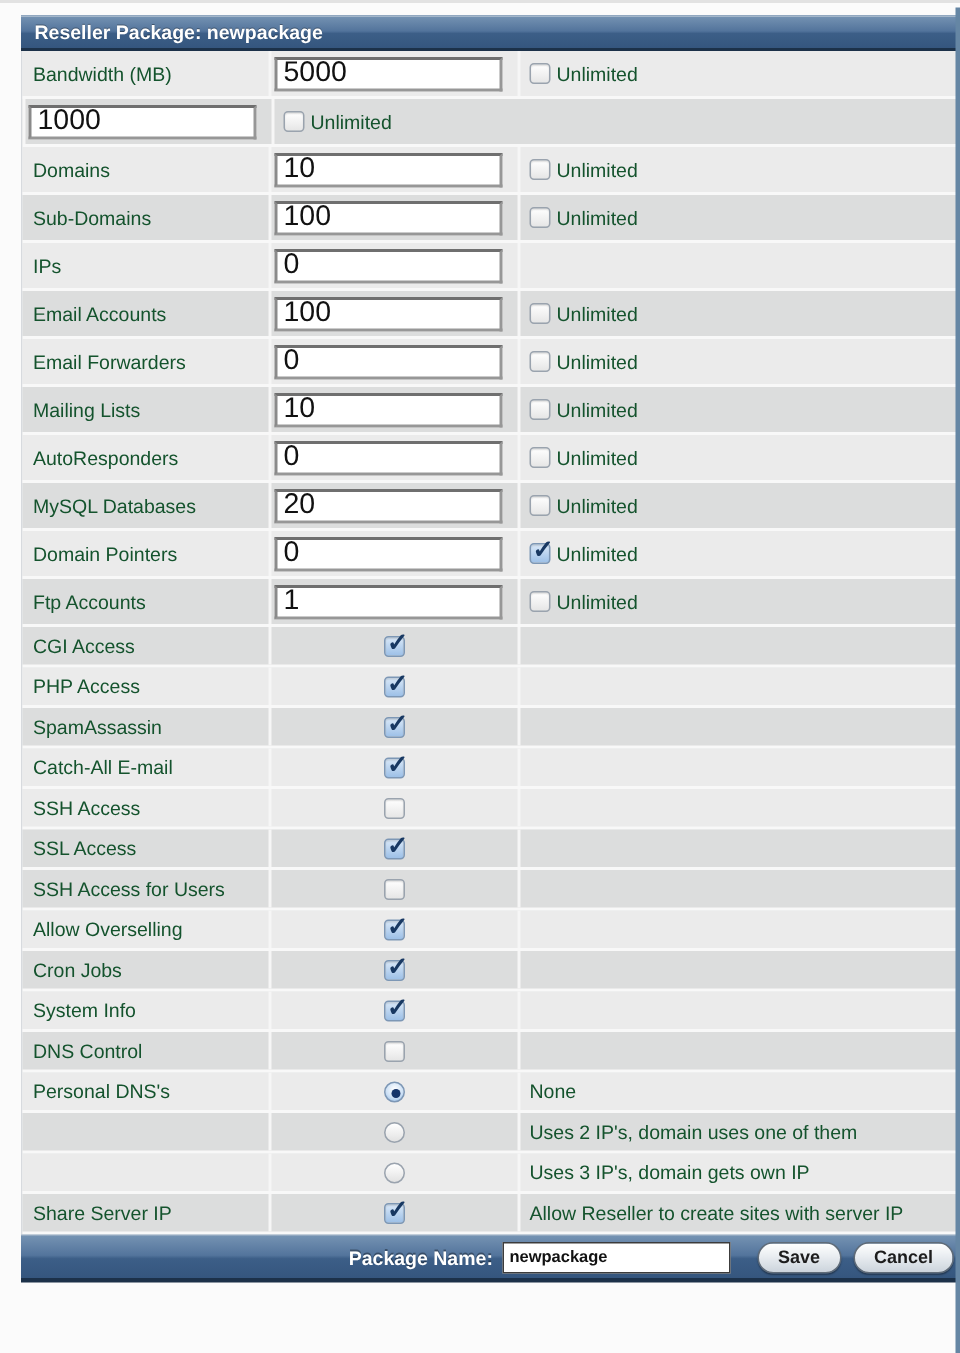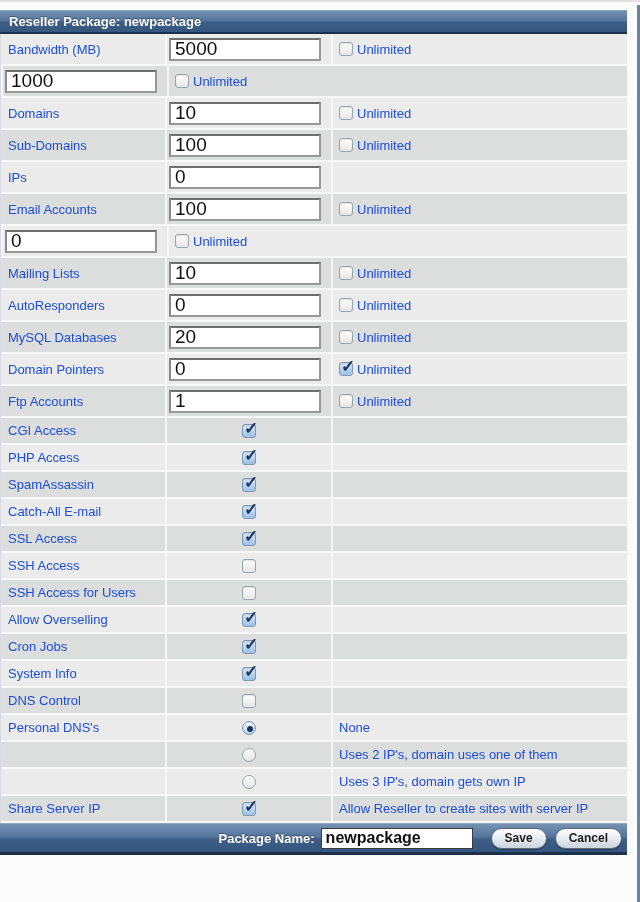--- a/index.html
+++ b/index.html
@@ -6,21 +6,21 @@
   html,body { width:640px; height:902px; }
   body {
     font-family:"Liberation Sans", sans-serif;
     background:#fafafa;
     position:relative;
     overflow:hidden;
   }
   .page { position:absolute; inset:0; background:#fbfbfb; border-top:2px solid #e2e2e2; }
   .edge-strip { position:absolute; top:3px; right:0; width:3px; height:899px; background:#6586a4; }
 
-  .panel { position:absolute; left:0; top:8px; width:627px; }
+  .panel { position:absolute; left:14px; top:8px; width:627px; }
 
   .titlebar, .footerbar {
     height:24px;
     background:linear-gradient(180deg,#7492b2 0%,#53749c 46%,#3c5e87 54%,#35567e 100%);
     border-top:1px solid #92a8c0;
     border-bottom:2px solid #1c3149;
     display:flex; align-items:center;
     color:#ffffff; font-size:13px; font-weight:bold;
     text-shadow:0 -1px 0 rgba(0,0,0,.35);
   }
@@ -31,21 +31,21 @@
   .row.light { background:#ebebeb; }
   .row.dark  { background:#dcdddd; }
   .row.type-text  { height:32px; }
   .row.type-check, .row.type-radio { height:27px; }
 
   .c1 { width:164px; padding-left:7px; align-self:stretch; display:flex; align-items:center; }
   .c2 { width:166px; border-left:2px solid #f6f6f6; align-self:stretch; display:flex; align-items:center; }
   .c3 { flex:1; border-left:2px solid #f6f6f6; align-self:stretch; display:flex; align-items:center; padding-left:6px; }
   .row.type-check .c2, .row.type-radio .c2 { justify-content:center; }
 
-  .lbl, .desc, .cb-label { font-size:13px; color:#1d4ed8; }
+  .lbl, .desc, .cb-label { font-size:13px; color:#14532d; }
   .cb-label { margin-left:4px; }
 
   .txt {
     width:152px; height:23px; margin-left:2px;
     border:2px solid #979797; border-top-color:#6f6f6f; border-left-color:#8a8a8a;
     background:#ffffff; font-family:"Liberation Sans",sans-serif;
     font-size:19px; color:#111; padding:0 4px;
   }
 
   .cb {
@@ -74,21 +74,21 @@
   }
   .radio.selected::after {
     content:""; position:absolute; left:4px; top:4px; width:6px; height:6px;
     border-radius:50%; background:#14346a;
   }
 
   .footerbar { justify-content:flex-end; padding-right:5px; border-bottom-width:3px; height:32px; }
   .pkg-label { margin-right:6px; }
   .pkg-input {
     width:152px; height:21px; border:1px solid #3c3c3c; background:#fff;
-    font-family:"Liberation Sans",sans-serif; font-size:16px; font-weight:bold;
+    font-family:"Liberation Sans",sans-serif; font-size:11px; font-weight:bold;
     color:#111; padding:0 4px; margin-right:10px;
   }
   .pill {
     height:21px; padding:0 13px; margin-left:8px;
     display:inline-flex; align-items:center; justify-content:center;
     border-radius:11px; border:1px solid #5f6b78;
     background:linear-gradient(180deg,#ffffff 0%,#e9edf1 45%,#ccd4dc 100%);
     font-family:"Liberation Sans",sans-serif; font-size:12px; font-weight:bold; color:#1d1d1d;
     box-shadow:0 1px 1px rgba(0,0,0,.35);
     cursor:default;
@@ -165,20 +165,23 @@
           </div>
           <div class="c2">
             <input type="text" class="txt" value="100" style="">
           </div>
           <div class="c3">
             <span class="cb"></span>
             <span class="cb-label">Unlimited</span>
           </div>
         </div>
         <div class="row light type-text">
+          <div class="c1">
+            <span class="lbl">Email Forwarders</span>
+          </div>
           <div class="c2">
             <input type="text" class="txt" value="0" style="">
           </div>
           <div class="c3">
             <span class="cb"></span>
             <span class="cb-label">Unlimited</span>
           </div>
         </div>
         <div class="row dark type-text">
           <div class="c1">
@@ -269,35 +272,35 @@
         </div>
         <div class="row light type-check">
           <div class="c1">
             <span class="lbl">Catch-All E-mail</span>
           </div>
           <div class="c2">
             <span class="cb checked"></span>
           </div>
           <div class="c3"></div>
         </div>
+        <div class="row light type-check">
+          <div class="c1">
+            <span class="lbl">SSH Access</span>
+          </div>
+          <div class="c2">
+            <span class="cb"></span>
+          </div>
+          <div class="c3"></div>
+        </div>
         <div class="row dark type-check">
           <div class="c1">
             <span class="lbl">SSL Access</span>
           </div>
           <div class="c2">
             <span class="cb checked"></span>
-          </div>
-          <div class="c3"></div>
-        </div>
-        <div class="row light type-check">
-          <div class="c1">
-            <span class="lbl">SSH Access</span>
-          </div>
-          <div class="c2">
-            <span class="cb"></span>
           </div>
           <div class="c3"></div>
         </div>
         <div class="row dark type-check">
           <div class="c1">
             <span class="lbl">SSH Access for Users</span>
           </div>
           <div class="c2">
             <span class="cb"></span>
           </div>

